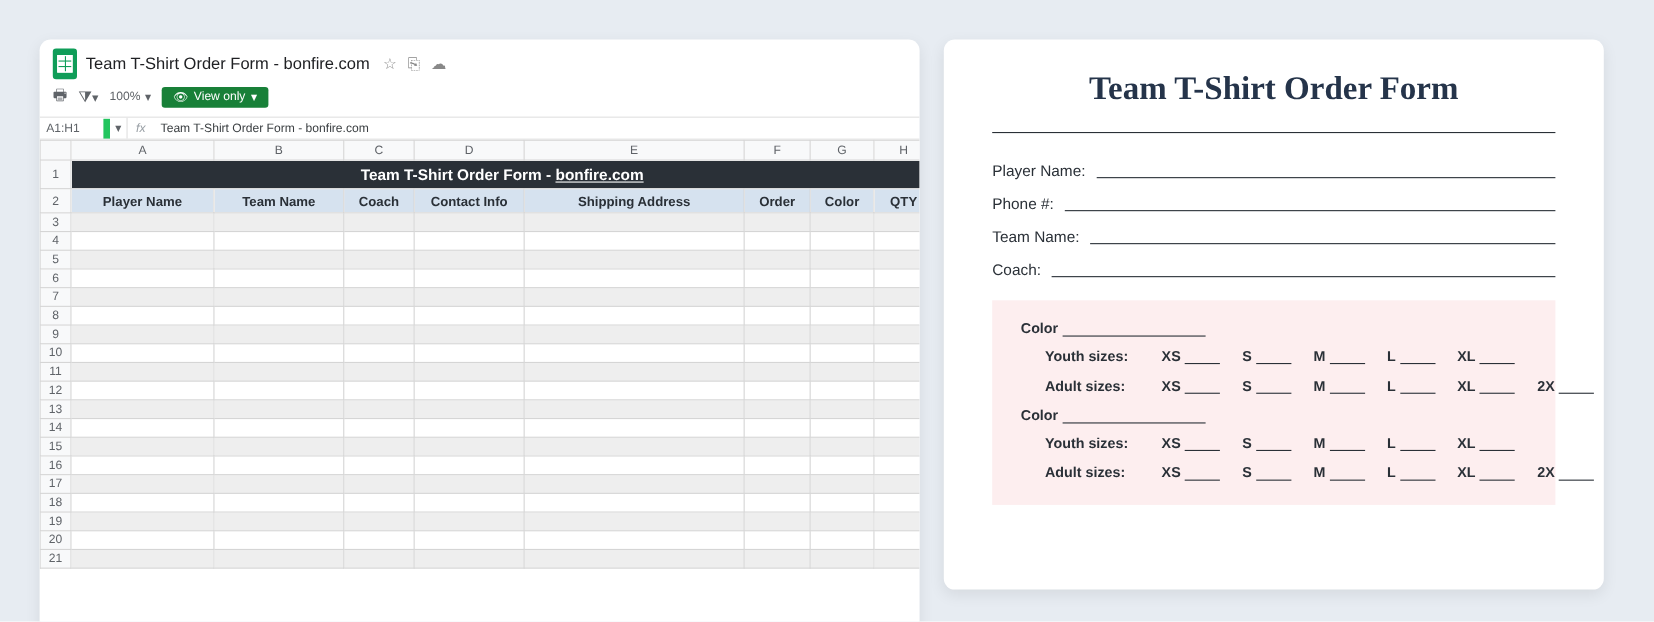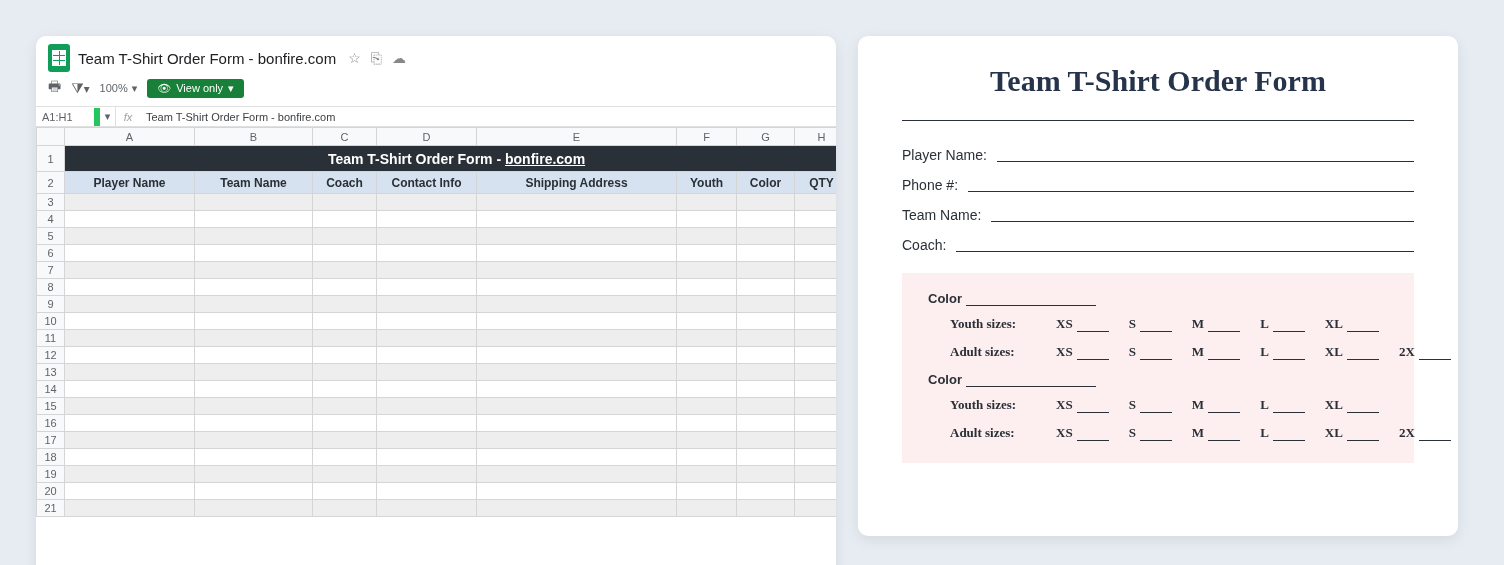--- a/index.html
+++ b/index.html
@@ -148,21 +148,21 @@
     font-size:16px; margin-bottom:14px;
   }
   .color-row{
     font-size:13px; font-weight:bold; color:#2a3037;
     margin-bottom:10px; display:flex; align-items:flex-end; gap:4px;
   }
   .color-row .cline{ display:inline-block; border-bottom:1px solid #2a3037; width:130px; height:12px;}
   .size-row{
     font-size:13px; font-weight:bold;
     margin:0 0 12px 22px;
-    display:flex; gap:20px; align-items:flex-end;font-family:Liberation Serif, serif;
+    display:flex; gap:20px; align-items:flex-end;
   }
   .size-row .slabel{ min-width:86px; }
   .size-row .sz{ display:flex; align-items:flex-end; gap:4px;}
   .size-row .sz .szline{ display:inline-block; border-bottom:1px solid #2a3037; width:32px; height:12px;}
 </style>
 </head>
 <body>
 
 <div class="sheet-card">
 
@@ -218,21 +218,21 @@
             <td class="rowhead">1</td>
             <td class="cell" colspan="8">Team T-Shirt Order Form - <span class="u">bonfire.com</span></td>
           </tr>
           <tr class="header-row">
             <td class="rowhead">2</td>
             <td class="cell">Player Name</td>
             <td class="cell">Team Name</td>
             <td class="cell">Coach</td>
             <td class="cell">Contact Info</td>
             <td class="cell">Shipping Address</td>
-            <td class="cell">Youth</td>
+            <td class="cell">Order</td>
             <td class="cell">Color</td>
             <td class="cell">QTY</td>
           </tr>
           <tr>
             <td class="rowhead">3</td>
             <td class="cell"></td>
             <td class="cell"></td>
             <td class="cell"></td>
             <td class="cell"></td>
             <td class="cell"></td>

